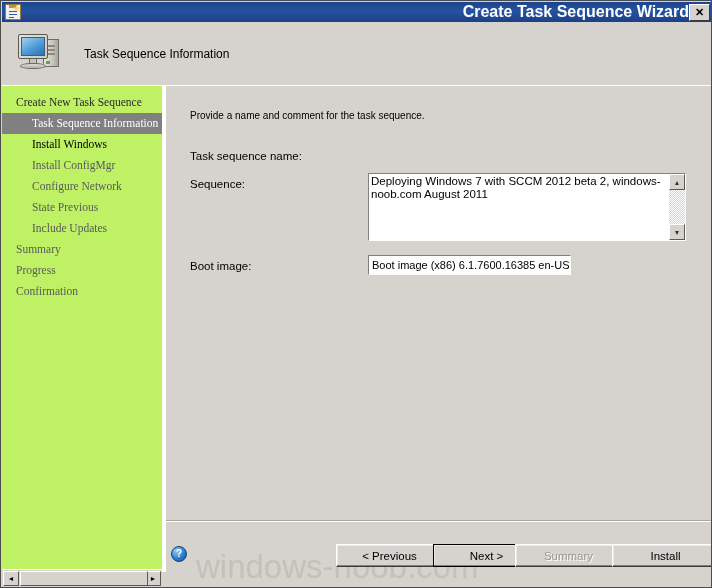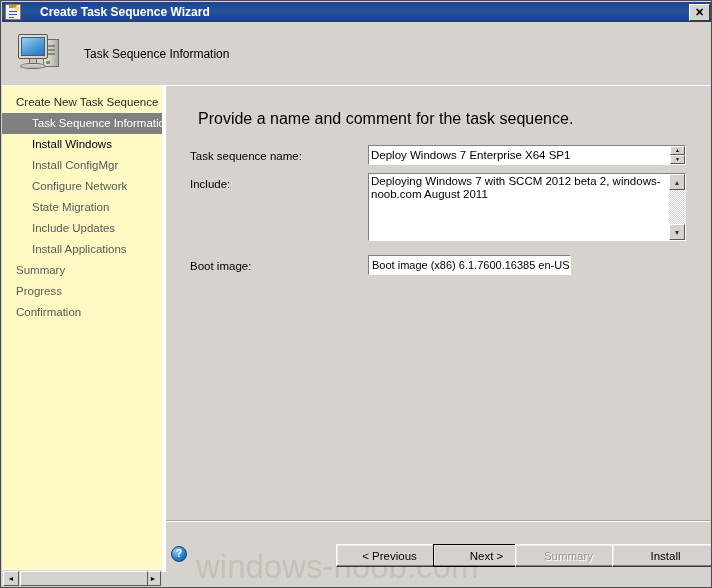--- a/index.html
+++ b/index.html
@@ -61,24 +61,25 @@
   #title-icon .l3 { top: 12px; width: 5px; }
   #title-icon .star {
     position: absolute; right: 0px; top: 0px;
     width: 7px; height: 7px;
     background: #ffd34d;
     clip-path: polygon(50% 0%, 61% 35%, 98% 35%, 68% 57%, 79% 91%, 50% 70%, 21% 91%, 32% 57%, 2% 35%, 39% 35%);
   }
   #title-text {
     color: #ffffff;
     font-weight: bold;
-    font-size: 12px;
-    margin-left: 19px;
+    font-size: 16px;
+    margin-left: 8px;
     white-space: nowrap;
     flex: 1 1 auto;
+    text-align: right;
   }
   #close-button {
     width: 21px; height: 17px;
     background: #d6d3ce;
     border-top: 1px solid #ffffff;
     border-left: 1px solid #ffffff;
     border-right: 1px solid #3a3a3a;
     border-bottom: 1px solid #3a3a3a;
     box-sizing: border-box;
     display: flex;
@@ -167,24 +168,25 @@
     font-size: 12px;
     color: #000000;
   }
 
   
   #sidebar {
     position: absolute;
     left: 1px; top: 84px;
     width: 160px;
     height: 487px;
-    background: #fef9c3;
+    background: #bef264;
     border-top: 1px solid #ffffff;
     box-sizing: border-box;
     overflow: hidden;
+    font-family: Liberation Serif, serif;
   }
   .nav-item {
     height: 21px;
     line-height: 21px;
     font-size: 11.5px;
     color: #5a5a5a;
     white-space: nowrap;
     padding-left: 14px;
     box-sizing: border-box;
     cursor: default;
@@ -257,22 +259,22 @@
     left: 165px; top: 84px;
     width: 546px;
     height: 435px;
     background: #d6d3ce;
     border-top: 1px solid #ffffff;
     box-sizing: border-box;
   }
 
   #intro {
     position: absolute;
-    left: 32px; top: 24px;
-    font-size: 16px;
+    left: 24px; top: 24px;
+    font-size: 10px;
     color: #000000;
     white-space: nowrap;
   }
 
   .field-label {
     position: absolute;
     font-size: 11.5px;
     color: #000000;
     white-space: nowrap;
   }
@@ -512,23 +514,22 @@
   </div>
 
   <div id="sidebar">
     <div style="height:6px"></div>
     <div id="nav-list">
         <div class="nav-item top">Create New Task Sequence</div>
         <div class="nav-item indent selected">Task Sequence Information</div>
         <div class="nav-item indent strong">Install Windows</div>
         <div class="nav-item indent">Install ConfigMgr</div>
         <div class="nav-item indent">Configure Network</div>
-        <div class="nav-item indent">State Migration</div>
+        <div class="nav-item indent">State Previous</div>
         <div class="nav-item indent">Include Updates</div>
-        <div class="nav-item indent">Install Applications</div>
         <div class="nav-item">Summary</div>
         <div class="nav-item">Progress</div>
         <div class="nav-item">Confirmation</div>
       </div>
   </div>
 
   <div id="sb-scroll">
     <div class="sb-arrow">◄</div>
     <div id="sb-track">
       <div id="sb-thumb"></div>
@@ -537,29 +538,22 @@
   </div>
 
   <div id="divider"></div>
 
   <div id="content">
 
     <div id="intro">Provide a name and comment for the task sequence.</div>
 
     <div class="field-label" id="lbl-name">Task sequence name:</div>
 
-    <div id="name-wrap" class="sunken">
-      <input id="name-input" type="text" value="Deploy Windows 7 Enterprise X64 SP1" placeholder="" style="">
-      <div id="name-spin">
-        <div class="spin-btn">▲</div>
-        <div class="spin-btn">▼</div>
-      </div>
-    </div>
-
-    <div class="field-label" id="lbl-comment">Include:</div>
+
+    <div class="field-label" id="lbl-comment">Sequence:</div>
 
     <div id="comment-wrap" class="sunken">
       <textarea id="comment-input" placeholder="" style="">Deploying Windows 7 with SCCM 2012 beta 2, windows-noob.com August 2011</textarea>
       <div id="comment-scroll">
         <div class="vscroll-btn">▲</div>
         <div class="vscroll-btn">▼</div>
       </div>
     </div>
 
     <div class="field-label" id="lbl-boot">Boot image:</div>

